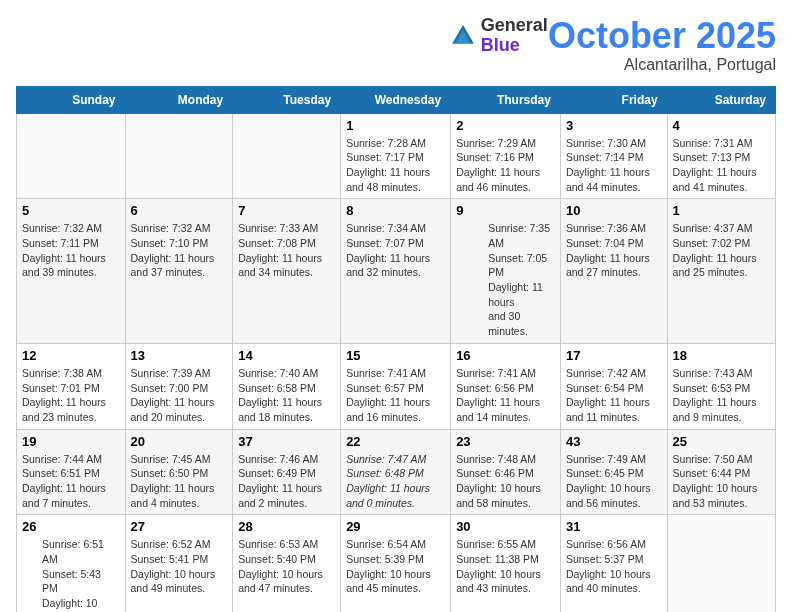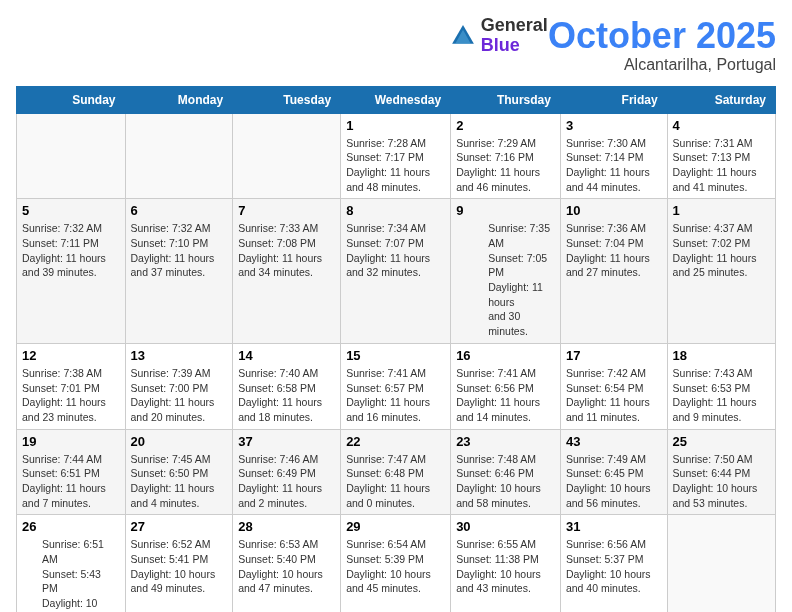--- a/index.html
+++ b/index.html
@@ -268,21 +268,21 @@
         </td>
         <td>
           <span class="day-num">37</span>
           <div class="day-info" style="white-space: pre-line;">Sunrise: 7:46 AM
 Sunset: 6:49 PM
 Daylight: 11 hours
 and 2 minutes.</div>
         </td>
         <td>
           <span class="day-num">22</span>
-          <div class="day-info" style="white-space: pre-line;">Sunrise: 7:47 AM
+          <div class="day-info" style="white-space: pre-line; font-style: italic;">Sunrise: 7:47 AM
 Sunset: 6:48 PM
 Daylight: 11 hours
 and 0 minutes.</div>
         </td>
         <td>
           <span class="day-num">23</span>
           <div class="day-info" style="white-space: pre-line;">Sunrise: 7:48 AM
 Sunset: 6:46 PM
 Daylight: 10 hours
 and 58 minutes.</div>

